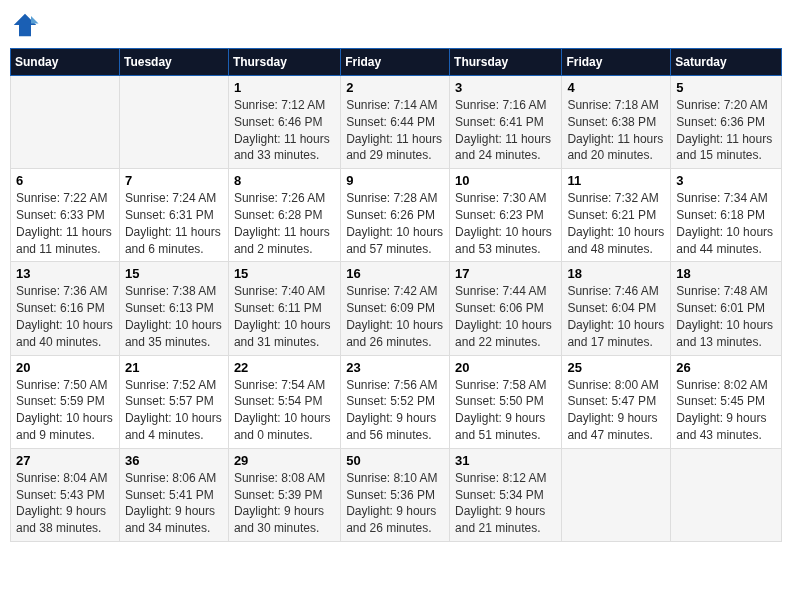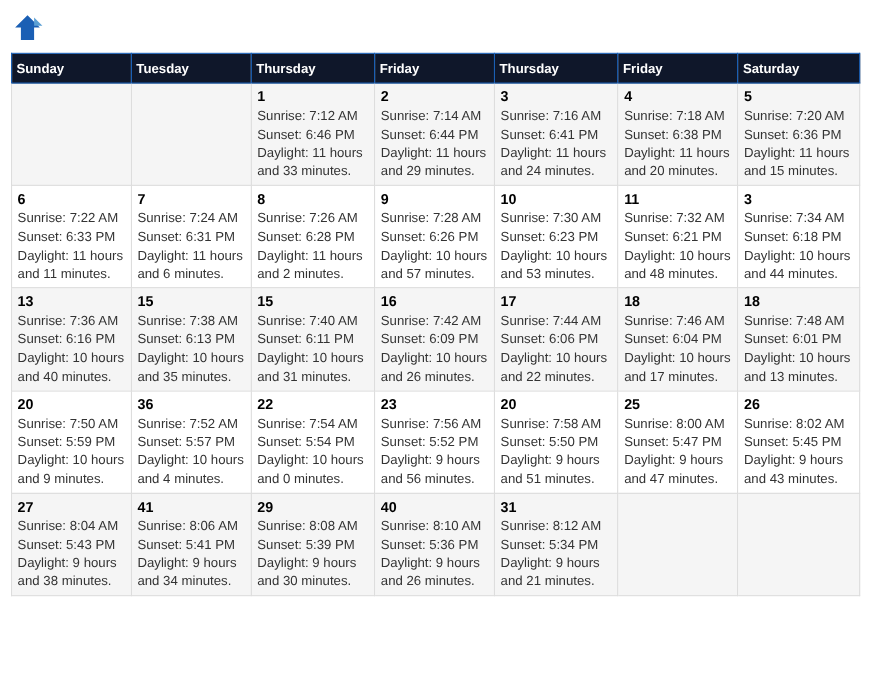--- a/index.html
+++ b/index.html
@@ -245,77 +245,77 @@
       </td>
       </tr>
       <tr>
         <td>
         <span class="day-number">20</span>
         <div class="day-info">
           Sunrise: 7:50 AM<br>Sunset: 5:59 PM<br>Daylight: 10 hours and 9 minutes.
         </div>
       </td>
         <td>
+        <span class="day-number">21</span>
+        <div class="day-info">
+          Sunrise: 7:52 AM<br>Sunset: 5:57 PM<br>Daylight: 10 hours and 4 minutes.
+        </div>
+      </td>
+        <td>
+        <span class="day-number">22</span>
+        <div class="day-info">
+          Sunrise: 7:54 AM<br>Sunset: 5:54 PM<br>Daylight: 10 hours and 0 minutes.
+        </div>
+      </td>
+        <td>
+        <span class="day-number">23</span>
+        <div class="day-info">
+          Sunrise: 7:56 AM<br>Sunset: 5:52 PM<br>Daylight: 9 hours and 56 minutes.
+        </div>
+      </td>
+        <td>
+        <span class="day-number">20</span>
+        <div class="day-info">
+          Sunrise: 7:58 AM<br>Sunset: 5:50 PM<br>Daylight: 9 hours and 51 minutes.
+        </div>
+      </td>
+        <td>
+        <span class="day-number">25</span>
+        <div class="day-info">
+          Sunrise: 8:00 AM<br>Sunset: 5:47 PM<br>Daylight: 9 hours and 47 minutes.
+        </div>
+      </td>
+        <td>
+        <span class="day-number">26</span>
+        <div class="day-info">
+          Sunrise: 8:02 AM<br>Sunset: 5:45 PM<br>Daylight: 9 hours and 43 minutes.
+        </div>
+      </td>
+      </tr>
+      <tr>
+        <td>
+        <span class="day-number">27</span>
+        <div class="day-info">
+          Sunrise: 8:04 AM<br>Sunset: 5:43 PM<br>Daylight: 9 hours and 38 minutes.
+        </div>
+      </td>
+        <td>
         <span class="day-number">36</span>
         <div class="day-info">
-          Sunrise: 7:52 AM<br>Sunset: 5:57 PM<br>Daylight: 10 hours and 4 minutes.
-        </div>
-      </td>
-        <td>
-        <span class="day-number">22</span>
-        <div class="day-info">
-          Sunrise: 7:54 AM<br>Sunset: 5:54 PM<br>Daylight: 10 hours and 0 minutes.
-        </div>
-      </td>
-        <td>
-        <span class="day-number">23</span>
-        <div class="day-info">
-          Sunrise: 7:56 AM<br>Sunset: 5:52 PM<br>Daylight: 9 hours and 56 minutes.
-        </div>
-      </td>
-        <td>
-        <span class="day-number">20</span>
-        <div class="day-info">
-          Sunrise: 7:58 AM<br>Sunset: 5:50 PM<br>Daylight: 9 hours and 51 minutes.
-        </div>
-      </td>
-        <td>
-        <span class="day-number">25</span>
-        <div class="day-info">
-          Sunrise: 8:00 AM<br>Sunset: 5:47 PM<br>Daylight: 9 hours and 47 minutes.
-        </div>
-      </td>
-        <td>
-        <span class="day-number">26</span>
-        <div class="day-info">
-          Sunrise: 8:02 AM<br>Sunset: 5:45 PM<br>Daylight: 9 hours and 43 minutes.
-        </div>
-      </td>
-      </tr>
-      <tr>
-        <td>
-        <span class="day-number">27</span>
-        <div class="day-info">
-          Sunrise: 8:04 AM<br>Sunset: 5:43 PM<br>Daylight: 9 hours and 38 minutes.
-        </div>
-      </td>
-        <td>
-        <span class="day-number">41</span>
-        <div class="day-info">
           Sunrise: 8:06 AM<br>Sunset: 5:41 PM<br>Daylight: 9 hours and 34 minutes.
         </div>
       </td>
         <td>
         <span class="day-number">29</span>
         <div class="day-info">
           Sunrise: 8:08 AM<br>Sunset: 5:39 PM<br>Daylight: 9 hours and 30 minutes.
         </div>
       </td>
         <td>
-        <span class="day-number">40</span>
+        <span class="day-number">50</span>
         <div class="day-info">
           Sunrise: 8:10 AM<br>Sunset: 5:36 PM<br>Daylight: 9 hours and 26 minutes.
         </div>
       </td>
         <td>
         <span class="day-number">31</span>
         <div class="day-info">
           Sunrise: 8:12 AM<br>Sunset: 5:34 PM<br>Daylight: 9 hours and 21 minutes.
         </div>
       </td>

